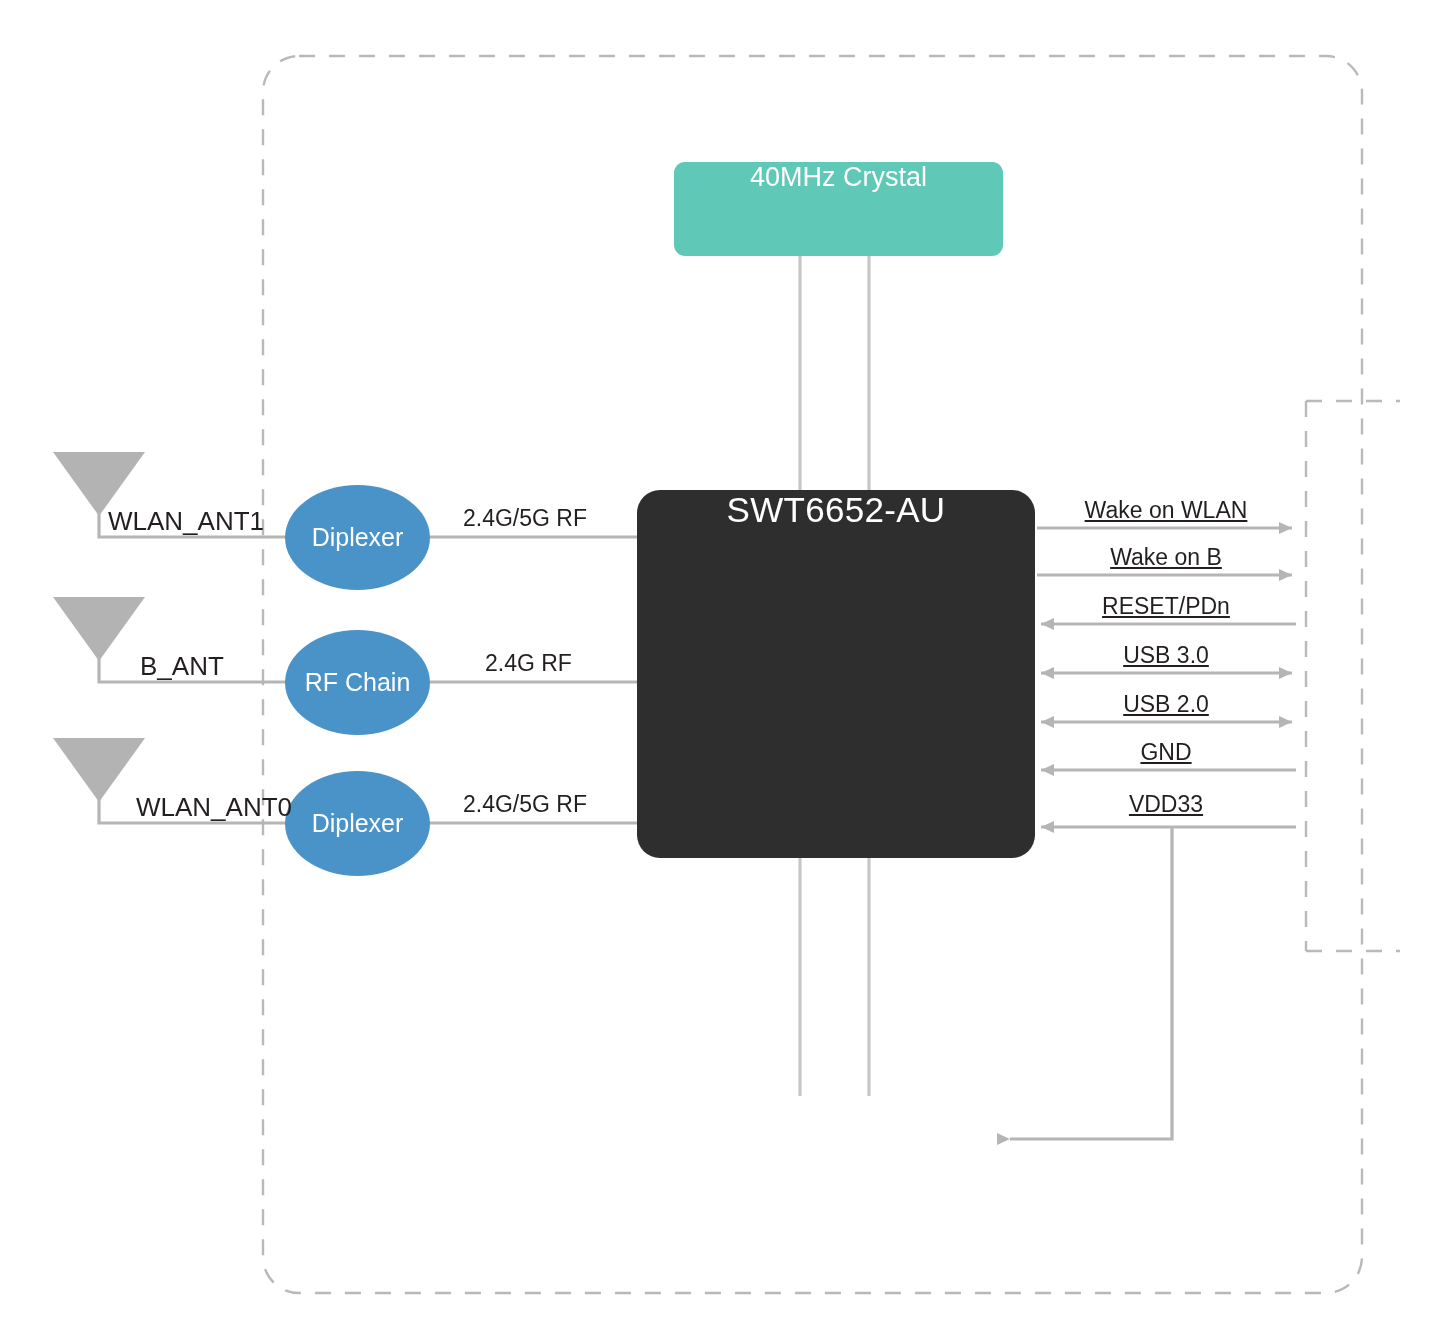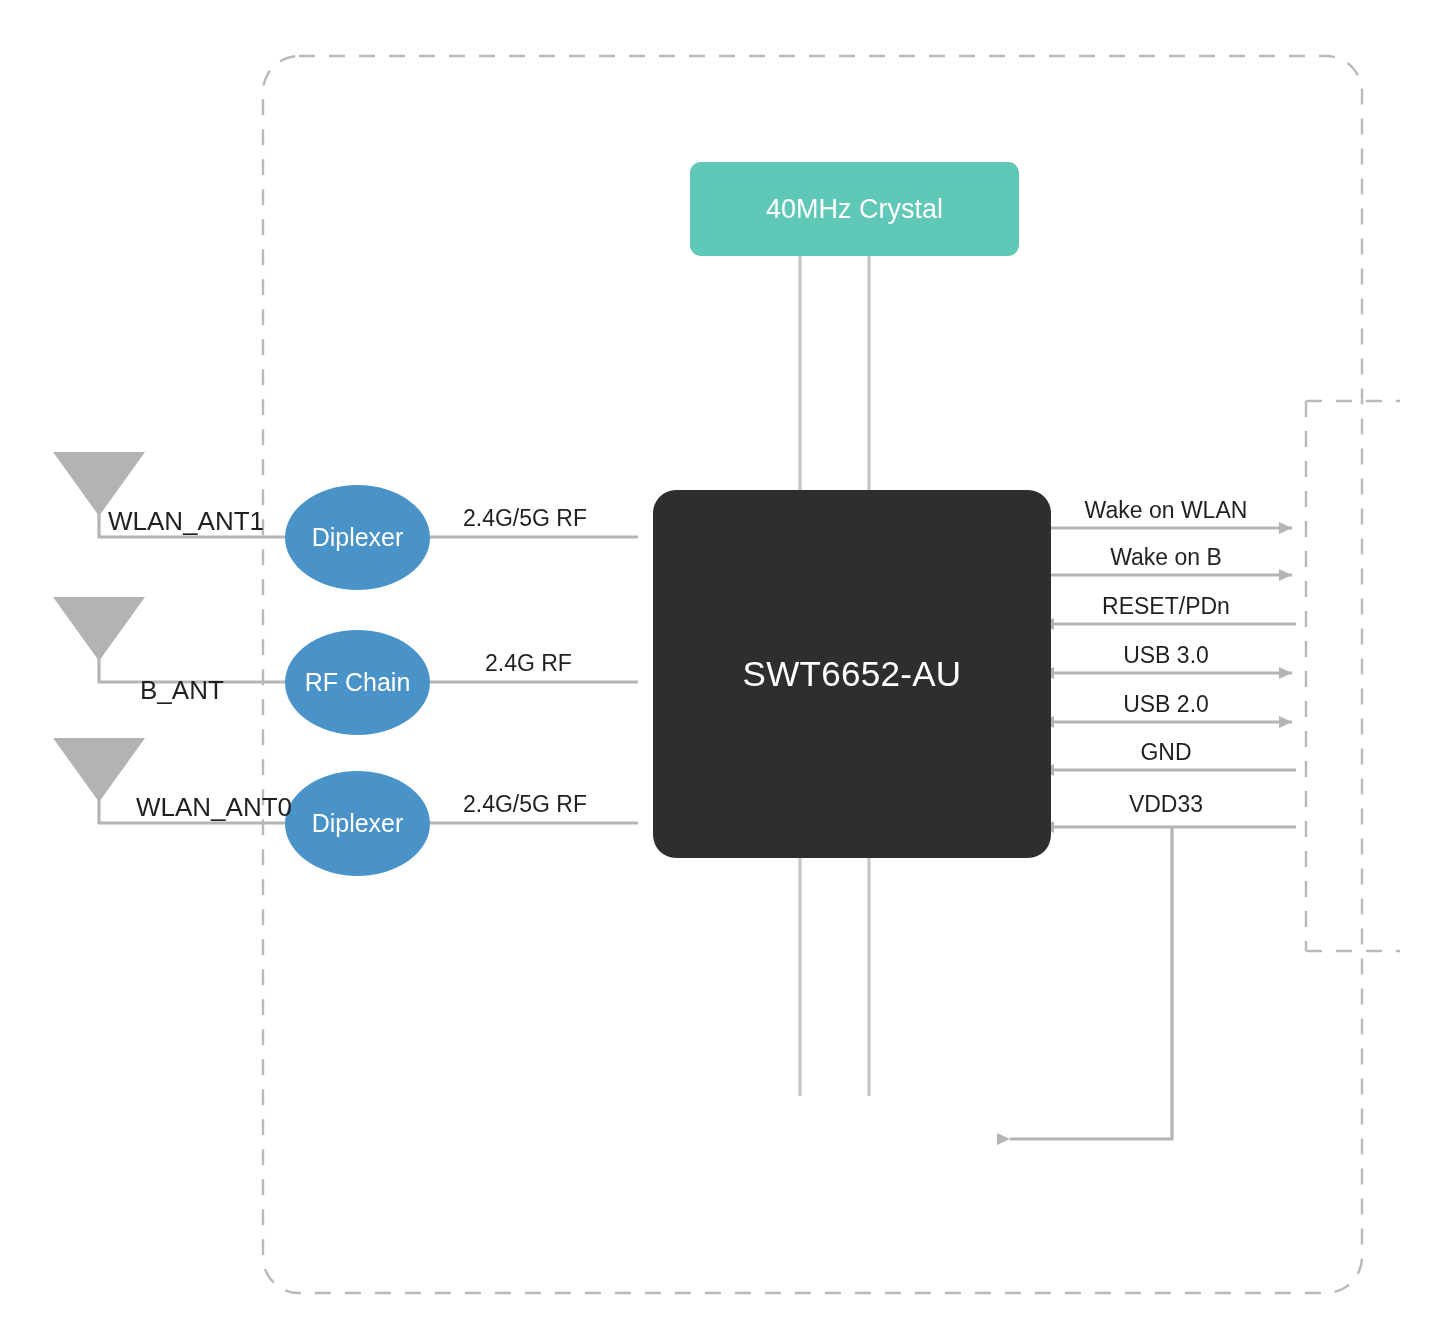--- a/index.html
+++ b/index.html
@@ -1,30 +1,30 @@
 <!DOCTYPE html>
 <html><head>
 <meta charset="utf-8">
 <title>SWT6652-AU Block Diagram</title>
 <style>
   html,body{margin:0;padding:0;background:#ffffff;}
   body{font-family:"Liberation Sans","DejaVu Sans",sans-serif;}
   #stage{position:relative;width:1430px;height:1344px;background:#ffffff;overflow:hidden;}
   #svgroot{position:absolute;left:0;top:0;width:1430px;height:1344px;}
   .box{
-    position:absolute;display:flex;align-items:center;justify-content:center;
-    border-radius:10px;color:#ffffff;box-sizing:border-box;margin-left:16px;
+    position:absolute;display:flex;align-items:flex-start;justify-content:center;
+    border-radius:10px;color:#ffffff;box-sizing:border-box;
   }
   .ellipse{
     position:absolute;display:flex;align-items:center;justify-content:center;
     border-radius:50%;color:#ffffff;box-sizing:border-box;
   }
   .sig-label{
     position:absolute;color:#231f20;white-space:nowrap;
-    font-size:23px;text-align:center;
+    font-size:23px;text-align:center;text-decoration:underline;
   }
   .port-label{
     position:absolute;color:#231f20;white-space:nowrap;font-size:26px;
   }
   .rf-label{
     position:absolute;color:#231f20;white-space:nowrap;font-size:23px;
   }
 </style>
 </head>
 <body>
@@ -122,21 +122,21 @@
 
   <div class="ellipse" style="left:285px;top:630px;width:145px;height:105px;background:#4a93c8;">
     <span style="font-size:25px;color:#ffffff;">RF Chain</span>
   </div>
 
   <div class="ellipse" style="left:285px;top:771px;width:145px;height:105px;background:#4a93c8;">
     <span style="font-size:25px;color:#ffffff;">Diplexer</span>
   </div>
 
   <div class="port-label" style="left:108px;top:506px;">WLAN_ANT1</div>
-  <div class="port-label" style="left:140px;top:651px;margin-top:24px;">B_ANT</div>
+  <div class="port-label" style="left:140px;top:651px;">B_ANT</div>
   <div class="port-label" style="left:108px;top:792px;margin-left:28px;">WLAN_ANT0</div>
 
   <div class="rf-label" style="left:463px;top:505px;">2.4G/5G RF</div>
   <div class="rf-label" style="left:485px;top:650px;">2.4G RF</div>
   <div class="rf-label" style="left:463px;top:791px;">2.4G/5G RF</div>
 
   <div class="sig-label" style="left:1037px;top:497px;width:258px;">Wake on WLAN</div>
   <div class="sig-label" style="left:1037px;top:544px;width:258px;">Wake on B</div>
   <div class="sig-label" style="left:1037px;top:593px;width:258px;">RESET/PDn</div>
   <div class="sig-label" style="left:1037px;top:642px;width:258px;text-align:center;">USB 3.0</div>

